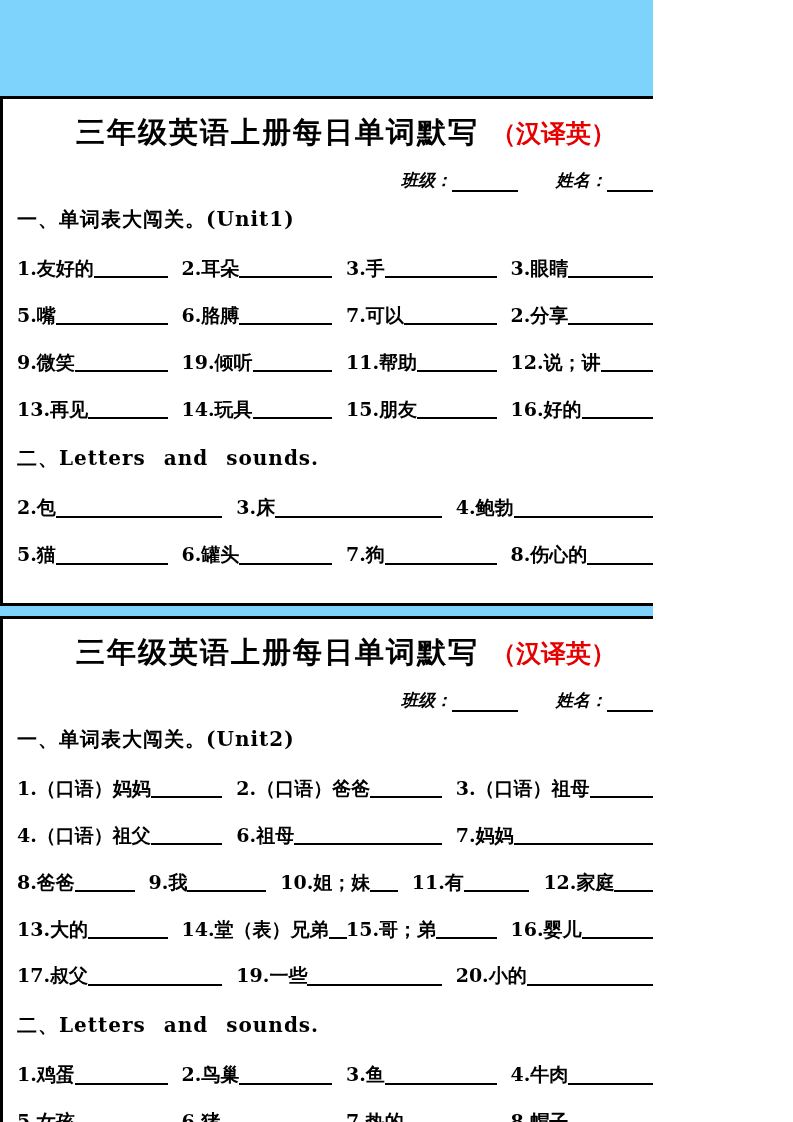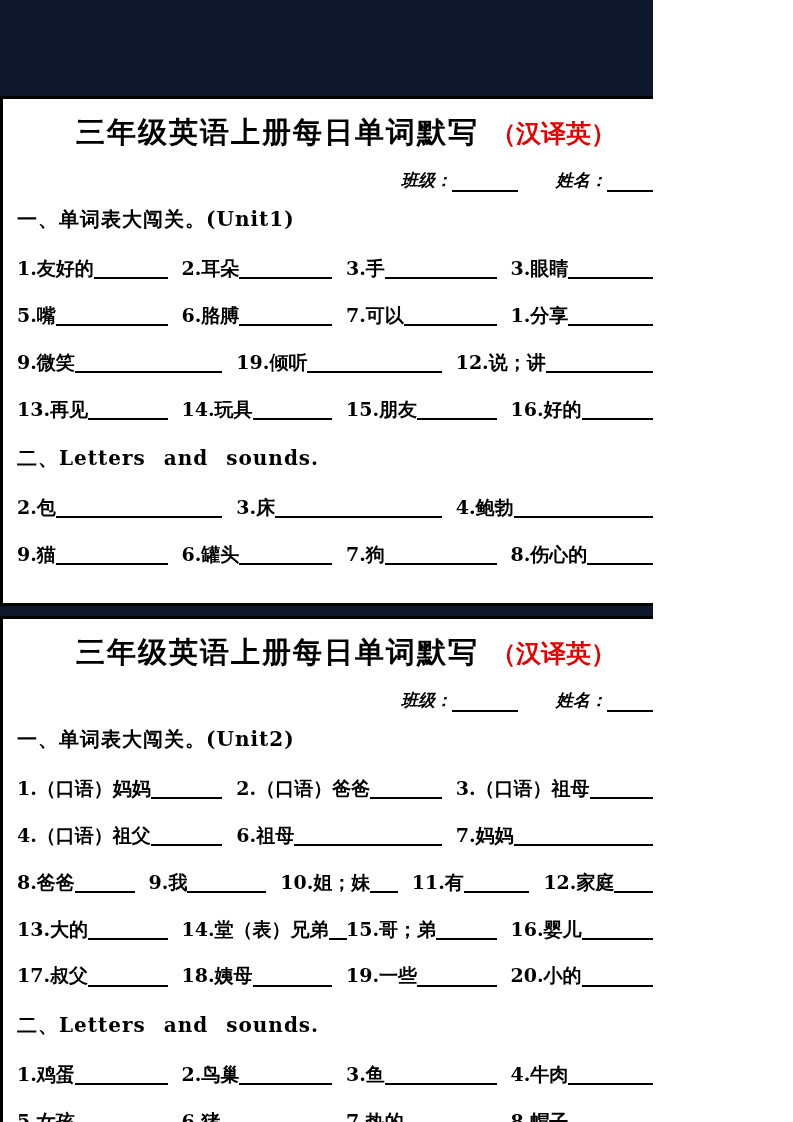--- a/index.html
+++ b/index.html
@@ -10,21 +10,21 @@
   body {
     width: 793px;
     height: 1122px;
     font-family: "DejaVu Serif", "Liberation Serif", serif;
     color: #000000;
   }
   .sheet {
     position: relative;
     width: 653px;
     height: 1122px;
-    background: #0f172a;
+    background: #7dd3fc;
     overflow: hidden;
   }
   .worksheet-box {
     width: 694px;
     margin: 0 auto;
     box-sizing: border-box;
     border: 3px solid #000000;
     background: #ffffff;
     padding: 6px 16px 12px 14px;
   }
@@ -72,21 +72,21 @@
   .section-heading.latin { word-spacing: 10px; }
 
   .word-row {
     display: flex;
     align-items: flex-end;
     margin: 25px 0;
   }
   .word-item {
     flex: 1 1 0;
     display: flex;
-    align-items: center;
+    align-items: flex-start;
     min-width: 0;
   }
   .word-label {
     white-space: nowrap;
     font-size: 19px;
     font-weight: 600;
     line-height: 1.15;
   }
   .answer-blank {
     flex: 1 1 auto;
@@ -144,31 +144,35 @@
           </span>
           <span class="word-item">
             <span class="word-label">6.胳膊</span>
             <span class="answer-blank"></span>
           </span>
           <span class="word-item">
             <span class="word-label">7.可以</span>
             <span class="answer-blank"></span>
           </span>
           <span class="word-item">
-            <span class="word-label">1.分享</span>
+            <span class="word-label">2.分享</span>
             <span class="answer-blank"></span>
           </span>
         </div>
         <div class="word-row">
           <span class="word-item">
             <span class="word-label">9.微笑</span>
             <span class="answer-blank"></span>
           </span>
           <span class="word-item">
             <span class="word-label">19.倾听</span>
+            <span class="answer-blank"></span>
+          </span>
+          <span class="word-item">
+            <span class="word-label">11.帮助</span>
             <span class="answer-blank"></span>
           </span>
           <span class="word-item">
             <span class="word-label">12.说；讲</span>
             <span class="answer-blank"></span>
           </span>
         </div>
         <div class="word-row">
           <span class="word-item">
             <span class="word-label">13.再见</span>
@@ -199,21 +203,21 @@
             <span class="word-label">3.床</span>
             <span class="answer-blank"></span>
           </span>
           <span class="word-item">
             <span class="word-label">4.鲍勃</span>
             <span class="answer-blank"></span>
           </span>
         </div>
         <div class="word-row">
           <span class="word-item">
-            <span class="word-label">9.猫</span>
+            <span class="word-label">5.猫</span>
             <span class="answer-blank"></span>
           </span>
           <span class="word-item">
             <span class="word-label">6.罐头</span>
             <span class="answer-blank"></span>
           </span>
           <span class="word-item">
             <span class="word-label">7.狗</span>
             <span class="answer-blank"></span>
           </span>
@@ -309,24 +313,20 @@
             <span class="word-label">16.婴儿</span>
             <span class="answer-blank"></span>
           </span>
         </div>
         <div class="word-row">
           <span class="word-item">
             <span class="word-label">17.叔父</span>
             <span class="answer-blank"></span>
           </span>
           <span class="word-item">
-            <span class="word-label">18.姨母</span>
-            <span class="answer-blank"></span>
-          </span>
-          <span class="word-item">
             <span class="word-label">19.一些</span>
             <span class="answer-blank"></span>
           </span>
           <span class="word-item">
             <span class="word-label">20.小的</span>
             <span class="answer-blank"></span>
           </span>
         </div>
       </div>
     <div class="section-heading latin">二、Letters and sounds.</div>

